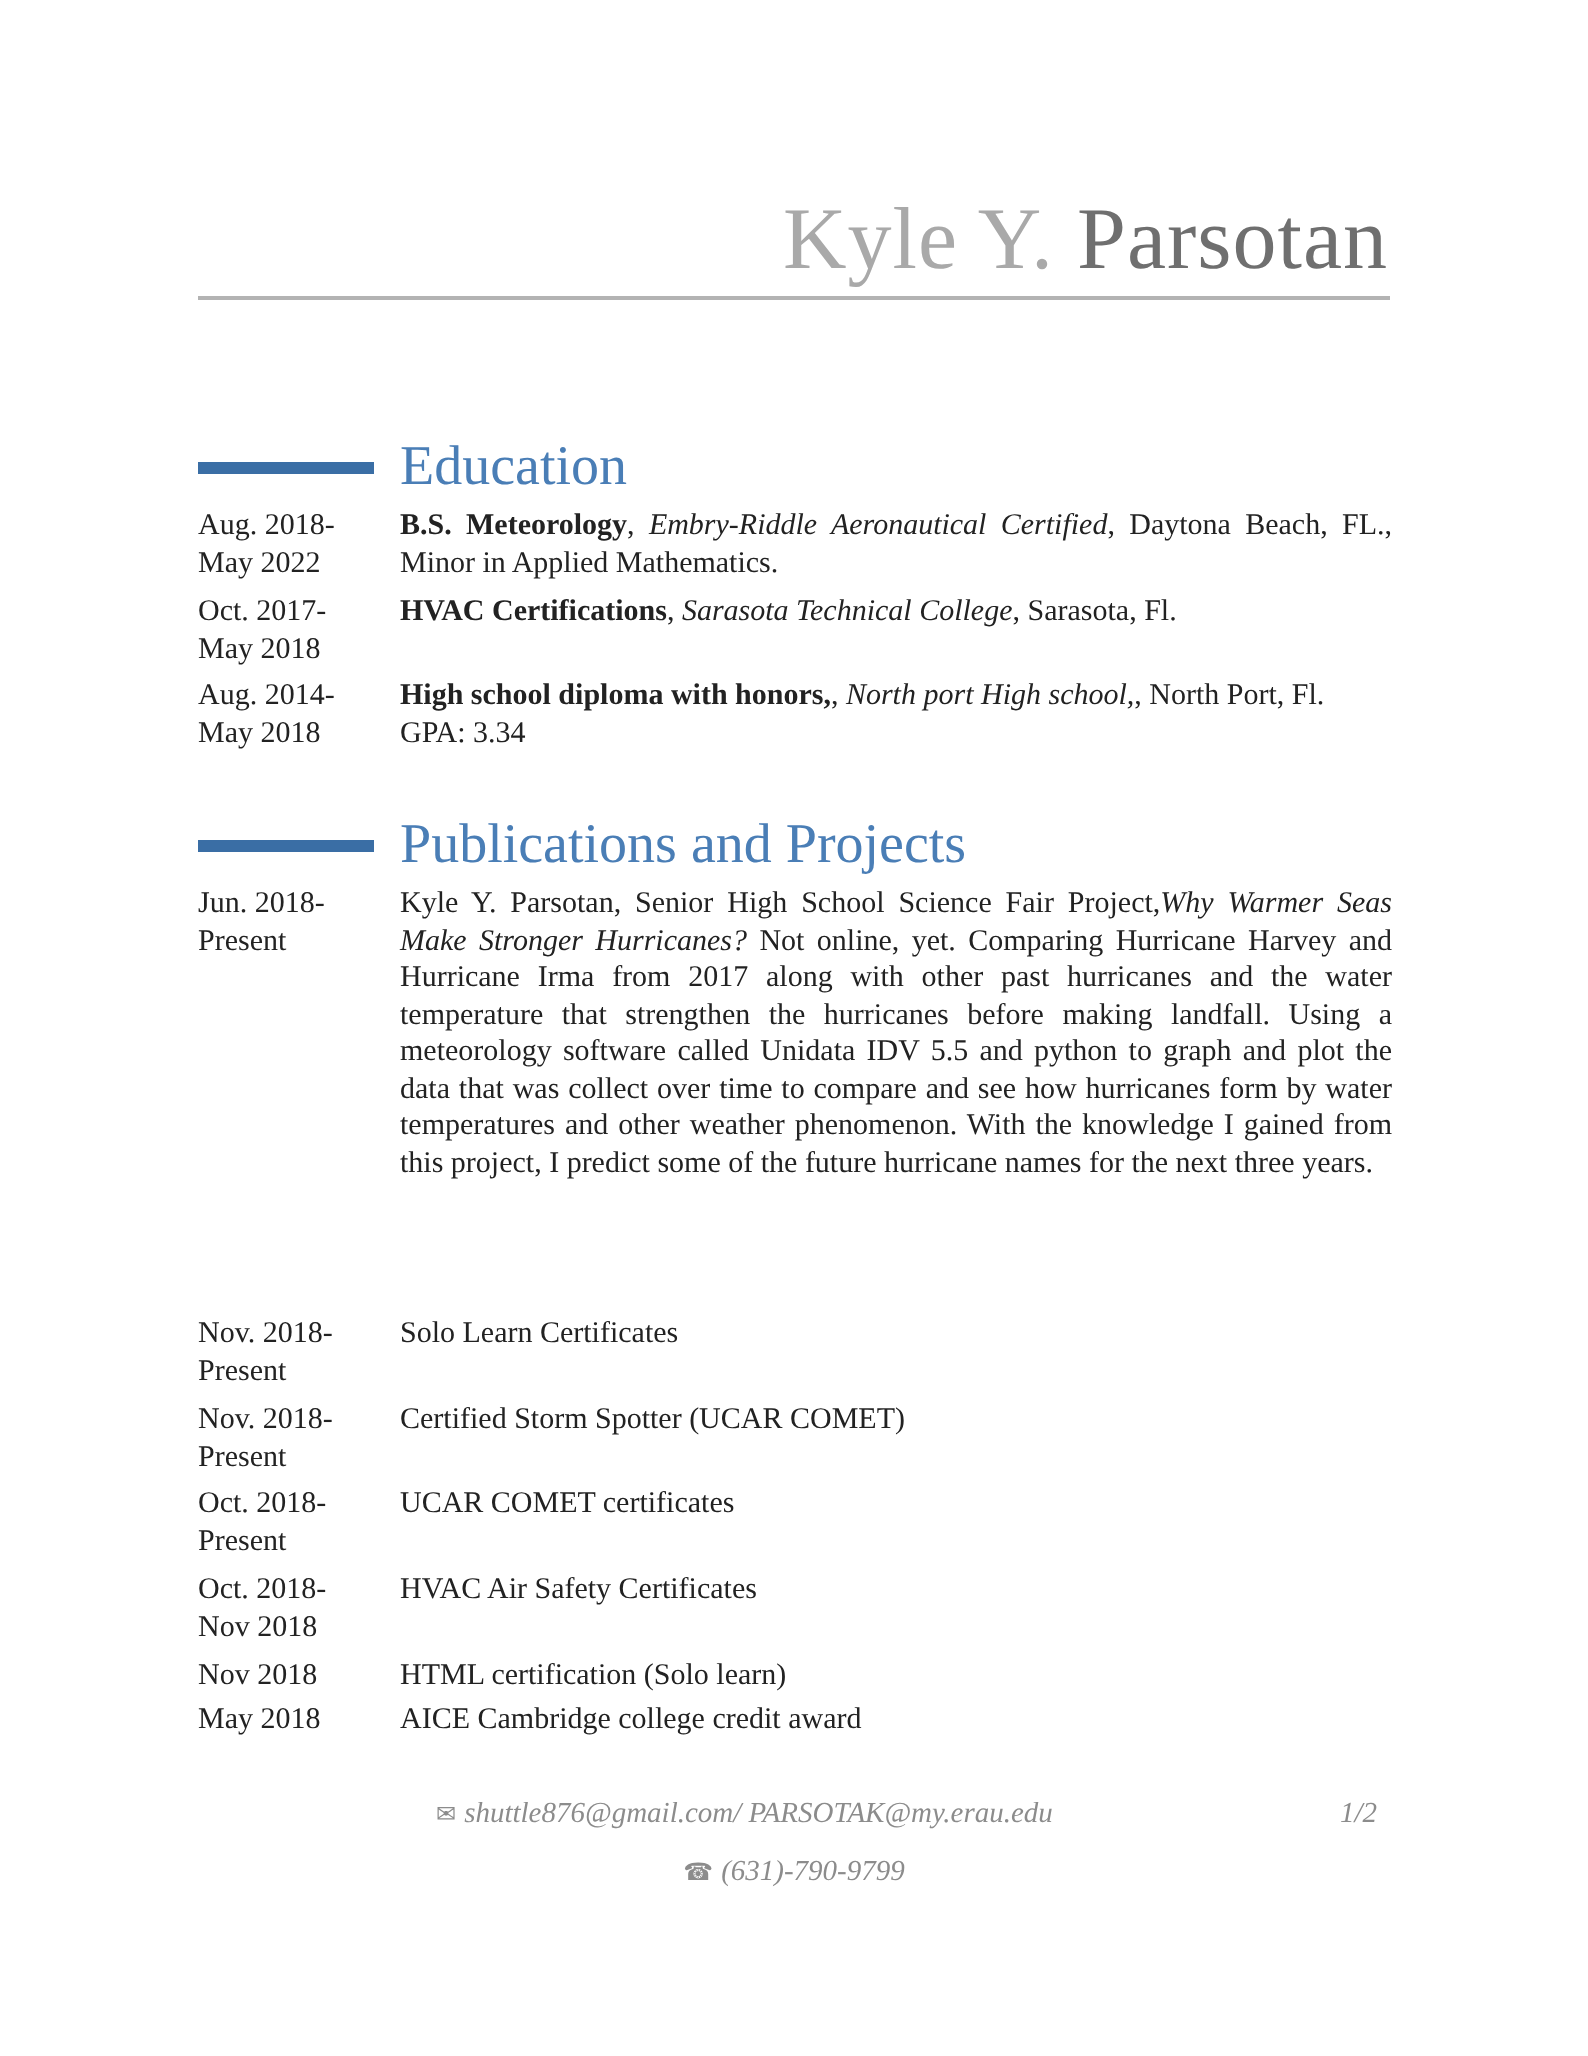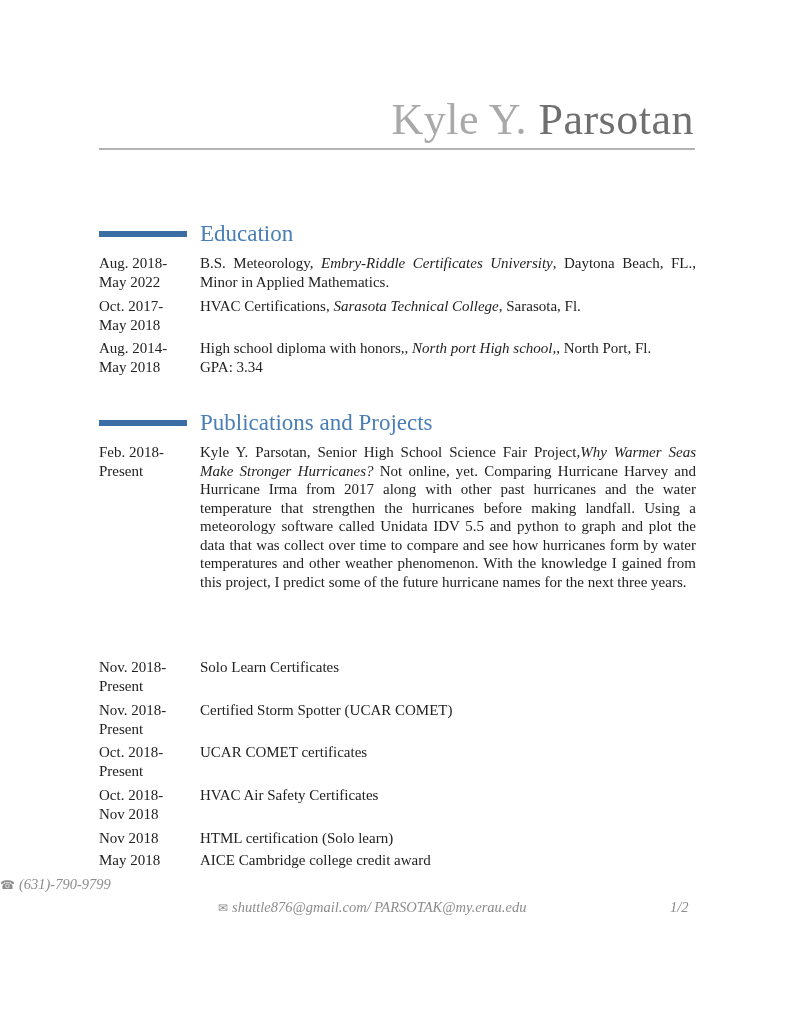--- a/index.html
+++ b/index.html
@@ -8,33 +8,33 @@
   .page { position: absolute; left: 0; top: 0; width: 794px; height: 1028px; }
 
   .name { position: absolute; right: 100px; top: 92px; font-size: 44px; line-height: 56px;
           font-family: "Liberation Serif", "DejaVu Serif", serif; font-weight: normal; letter-spacing: 0.5px; white-space: nowrap; }
   .name .first { color: #a9a9a9; }
   .name .last { color: #6f6f6f; }
   .name-rule { position: absolute; left: 99px; top: 148px; width: 596px; height: 2px; background: #b3b3b3; }
 
   .section-head { position: absolute; left: 99px; height: 26px; width: 600px; }
   .section-bar { position: absolute; left: 0; top: 10px; width: 88px; height: 6px; background: #3a6ea5; }
-  .section-title { position: absolute; left: 101px; top: 0; font-size: 23px; line-height: 26px; color: #4a7eb6;
+  .section-title { position: absolute; left: 101px; top: 0; font-size: 28px; line-height: 26px; color: #4a7eb6;
                    font-family: "Liberation Serif", "DejaVu Serif", serif; white-space: nowrap; }
 
   .entry { position: absolute; left: 99px; width: 598px; font-family: "Liberation Serif", "DejaVu Serif", serif; font-size: 15px; line-height: 18.5px; }
   .entry .date { position: absolute; left: 0; top: 0; width: 88px; text-align: left; }
   .entry .body { position: absolute; left: 101px; top: 0; width: 496px; text-align: justify; }
-  .entry .body b { font-weight: normal; }
+  .entry .body b { font-weight: bold; }
   .entry .body i { font-style: italic; }
   .gpa { font-size: 15px; }
 
   .footer { position: absolute; left: 0; width: 794px; font-family: "Liberation Serif", "DejaVu Serif", serif;
             font-style: italic; color: #8c8c8c; font-size: 14.5px; line-height: 18px; }
-  .footer-phone { top: 875px; }
+  .footer-phone { top: 927px; text-align: center; }
   .footer-email { top: 898px; }
   .footer-email .email-wrap { position: absolute; left: 218px; white-space: nowrap; }
   .footer-email .pageno { position: absolute; left: 670px; }
   .icon { font-style: normal; font-size: 12px; color: #8c8c8c; margin-right: 4px; }
 </style>
 </head>
 <body>
 
 <div class="page">
 
@@ -48,21 +48,21 @@
     <div class="section-bar"></div>
     <div class="section-title">Education</div>
   </div>
 
   <div class="entry" style="top:254px;">
     <div class="date">
       <span>Aug. 2018-</span><br>
       <span>May 2022</span>
     </div>
     <div class="body">
-      <b>B.S. Meteorology</b>, <i>Embry-Riddle Certificates University</i><span>, Daytona Beach, FL., Minor in Applied Mathematics.</span>
+      <b>B.S. Meteorology</b>, <i>Embry-Riddle Aeronautical Certified</i><span>, Daytona Beach, FL., Minor in Applied Mathematics.</span>
     </div>
   </div>
 
   <div class="entry" style="top:297px;">
     <div class="date">
       <span>Oct. 2017-</span><br>
       <span>May 2018</span>
     </div>
     <div class="body">
       <b>HVAC Certifications</b>, <i>Sarasota Technical College</i><span>, Sarasota, Fl.</span>
@@ -80,21 +80,21 @@
     </div>
   </div>
 
   <div class="section-head" style="top:410px;">
     <div class="section-bar"></div>
     <div class="section-title">Publications and Projects</div>
   </div>
 
   <div class="entry" style="top:443px;">
     <div class="date">
-      <span>Feb. 2018-</span><br>
+      <span>Jun. 2018-</span><br>
       <span>Present</span>
     </div>
     <div class="body">
       <span>Kyle Y. Parsotan, Senior High School Science Fair Project,</span><i>Why Warmer Seas Make Stronger Hurricanes?</i><span> Not online, yet.  Comparing Hurricane Harvey and Hurricane Irma from 2017 along with other past hurricanes and the water temperature that strengthen the hurricanes before making landfall. Using a meteorology software called Unidata IDV 5.5 and python to graph and plot the data that was collect over time to compare and see how hurricanes form by water temperatures and other weather phenomenon. With the knowledge I gained from this project, I predict some of the future hurricane names for the next three years.</span>
     </div>
   </div>
 
 
   <div class="entry" style="top:658px;">
     <div class="date">

